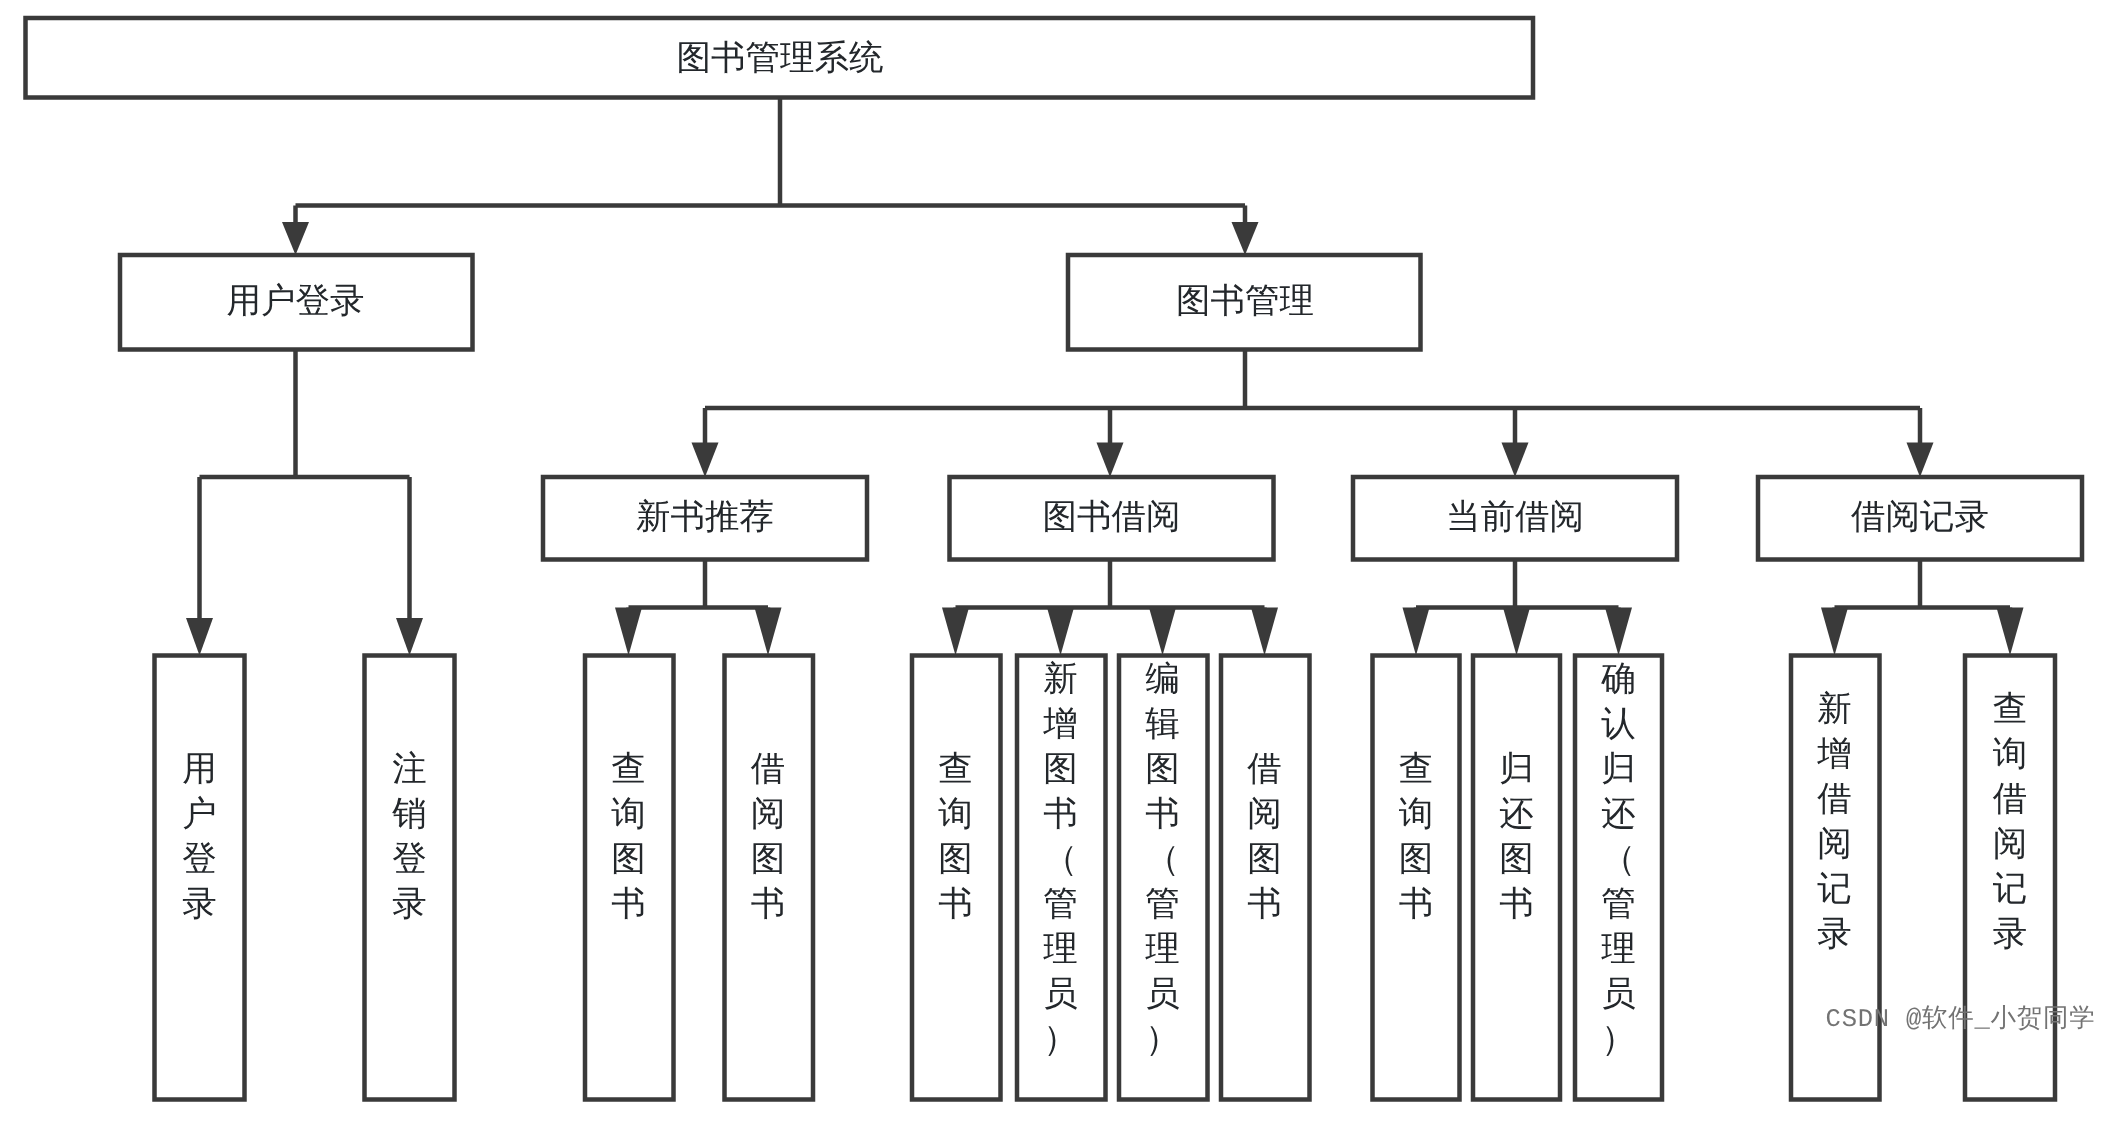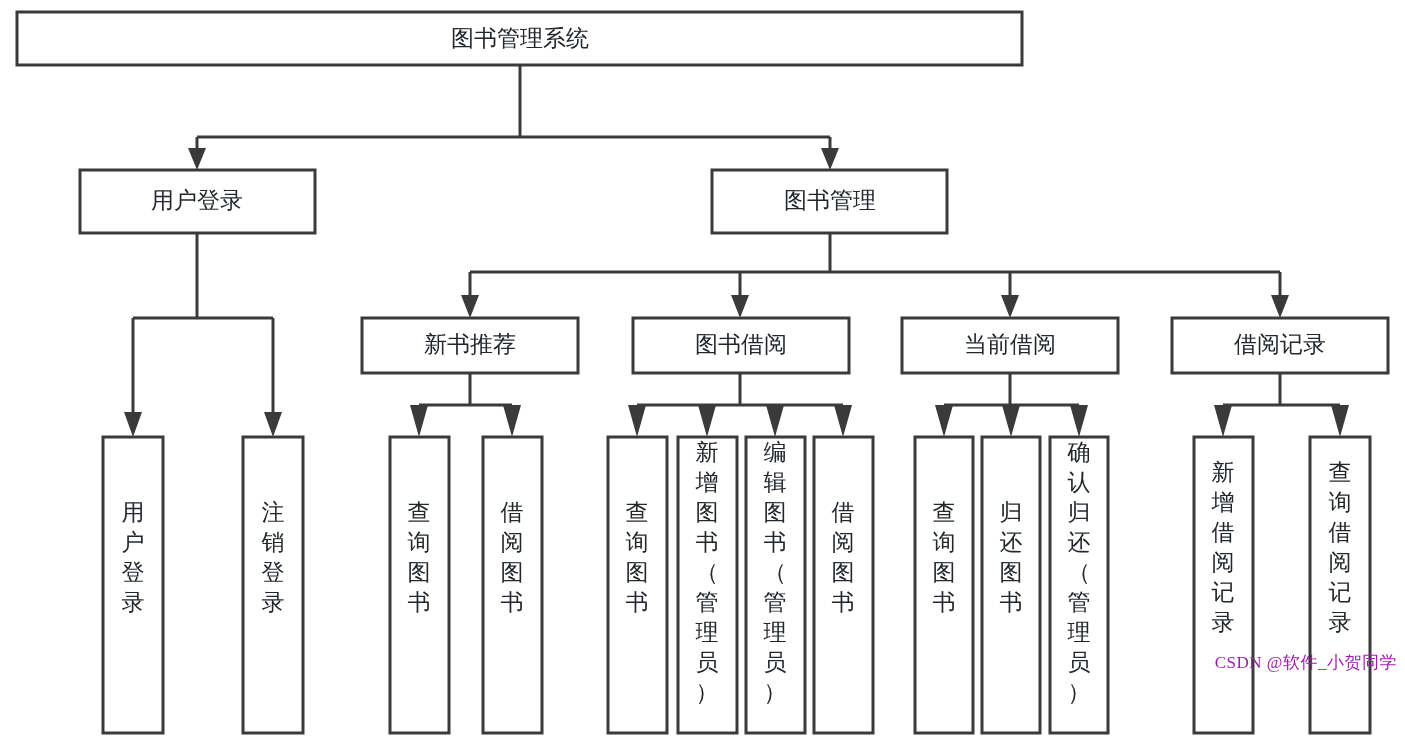--- a/index.html
+++ b/index.html
@@ -49,24 +49,24 @@
     stroke-width: 3;
     fill: none;
   }
   .arrow-head {
     fill: #3a3a3a;
     stroke: none;
   }
   .watermark {
     position: absolute;
     right: 8px;
-    bottom: 20px;
-    font-family: Liberation Serif, serif;
+    bottom: 4px;
+    font-family: Liberation Mono, monospace;
     font-size: 17px;
-    color: #a21caf;
+    color: #737373;
     white-space: nowrap;
     letter-spacing: 0.5px;
     pointer-events: none;
   }
 </style>
 </head>
 <body>
 
 <div id="diagram-root">
   <svg class="tree" viewBox="0 0 1405 747" xmlns="http://www.w3.org/2000/svg">

